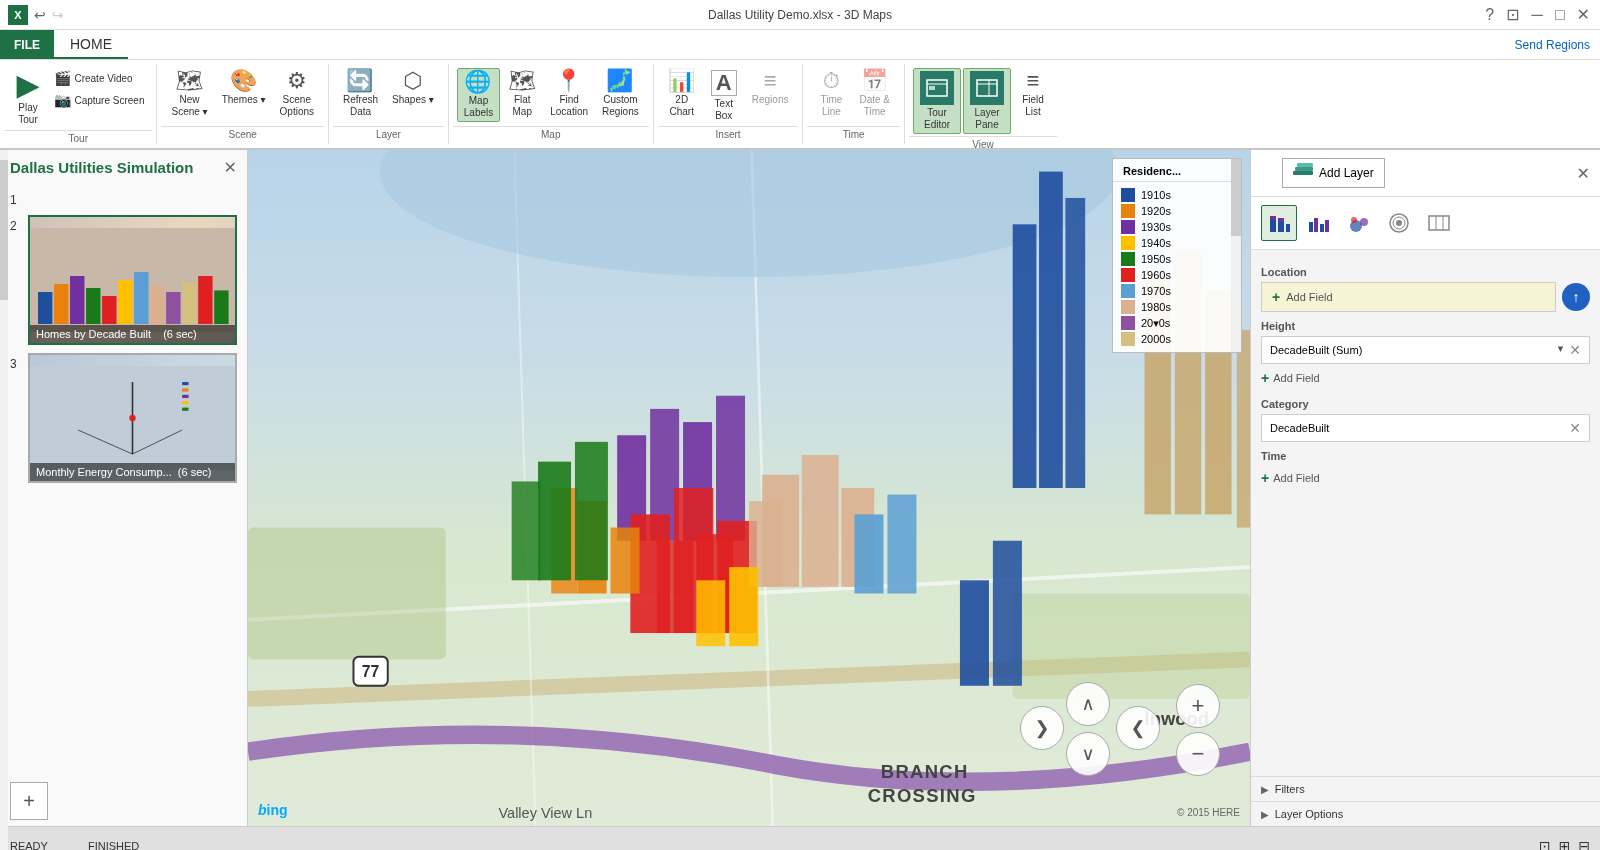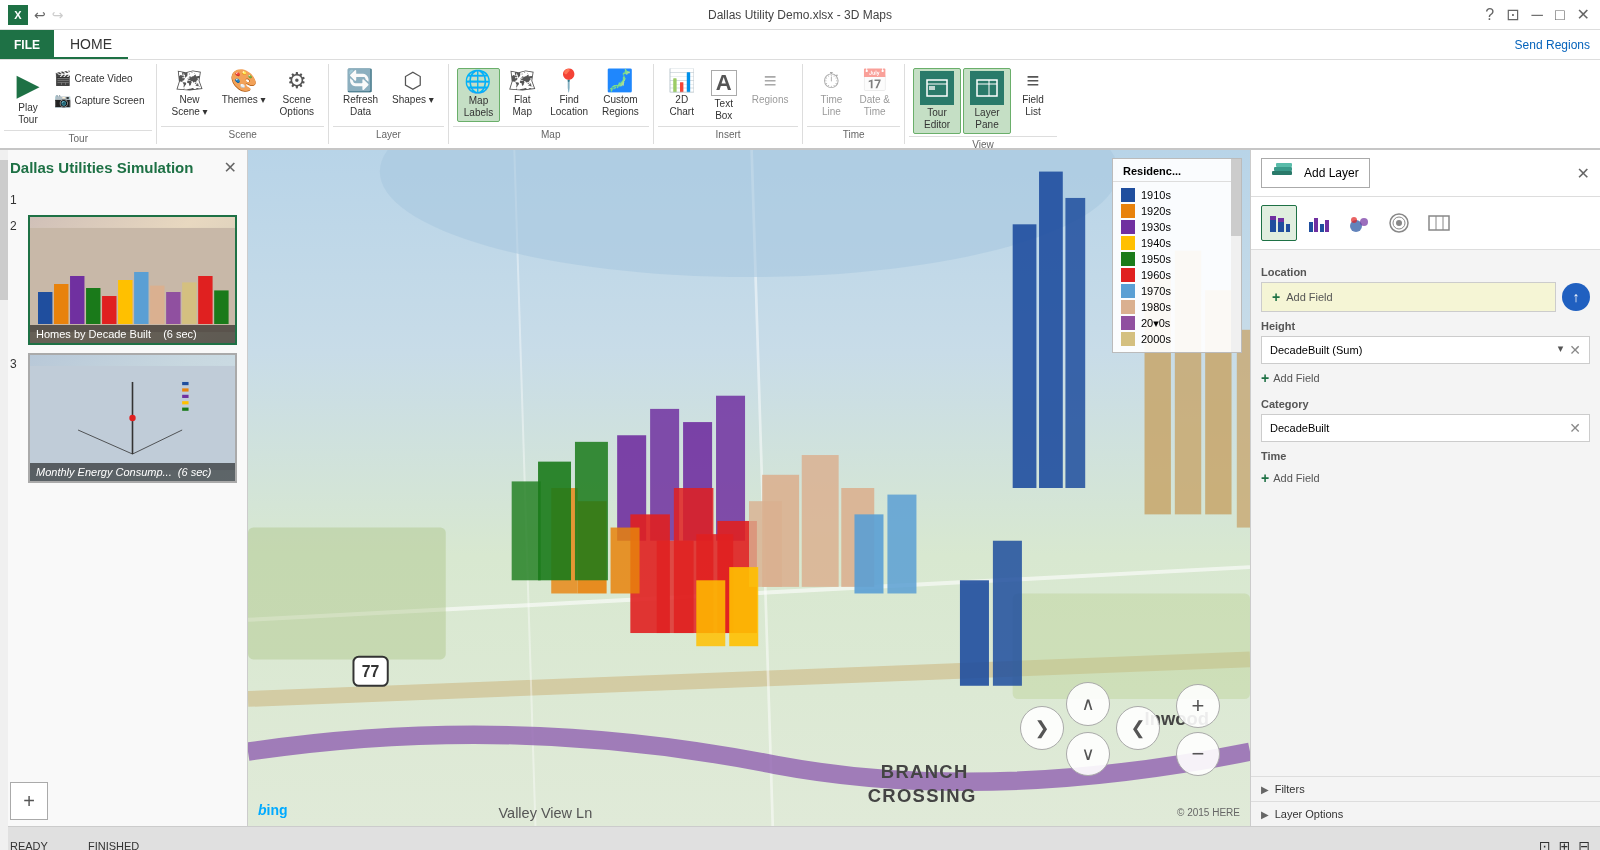--- a/index.html
+++ b/index.html
@@ -285,26 +285,27 @@
       display: flex;
       align-items: center;
       justify-content: space-between;
       padding: 8px 10px;
       background: #fff;
       border-bottom: 1px solid #ddd;
     }
     .add-layer-btn {
       display: flex;
       align-items: center;
-      gap: 12px;
+      gap: 6px;
       padding: 4px 10px;
       background: #fff;
       border: 1px solid #aaa;
       cursor: pointer;
       font-size: 12px;
+      margin-left: 21px;
     }
     .add-layer-btn .icon { font-size: 16px; color: #1e7145; }
     #right-panel-close {
       font-size: 16px;
       color: #666;
       cursor: pointer;
     }
 
     
     .layer-type-icons {
@@ -400,21 +401,21 @@
     
     .map-3d-svg {
       position: absolute;
       top: 0; left: 0;
       width: 100%; height: 100%;
     }
 
     
     .thumb-1 { background: linear-gradient(135deg, #a8b8d0 0%, #c0d0e0 50%, #b0c8e0 100%); }
     .thumb-2 { background: linear-gradient(135deg, #d0c0b8 0%, #e8d8c0 50%, #d0c8b8 100%); }
-    .thumb-3 { background: linear-gradient(135deg, #b8c8d8 0%, #c8d8e0 50%, #d0e0e8 100%); font-style: italic; }
+    .thumb-3 { background: linear-gradient(135deg, #b8c8d8 0%, #c8d8e0 50%, #d0e0e8 100%); }
 
     
     #map-legend-panel {
       position: absolute;
       top: 8px;
       right: 8px;
       background: rgba(255,255,255,0.92);
       border: 1px solid #bbb;
       width: 130px;
       max-height: 480px;

